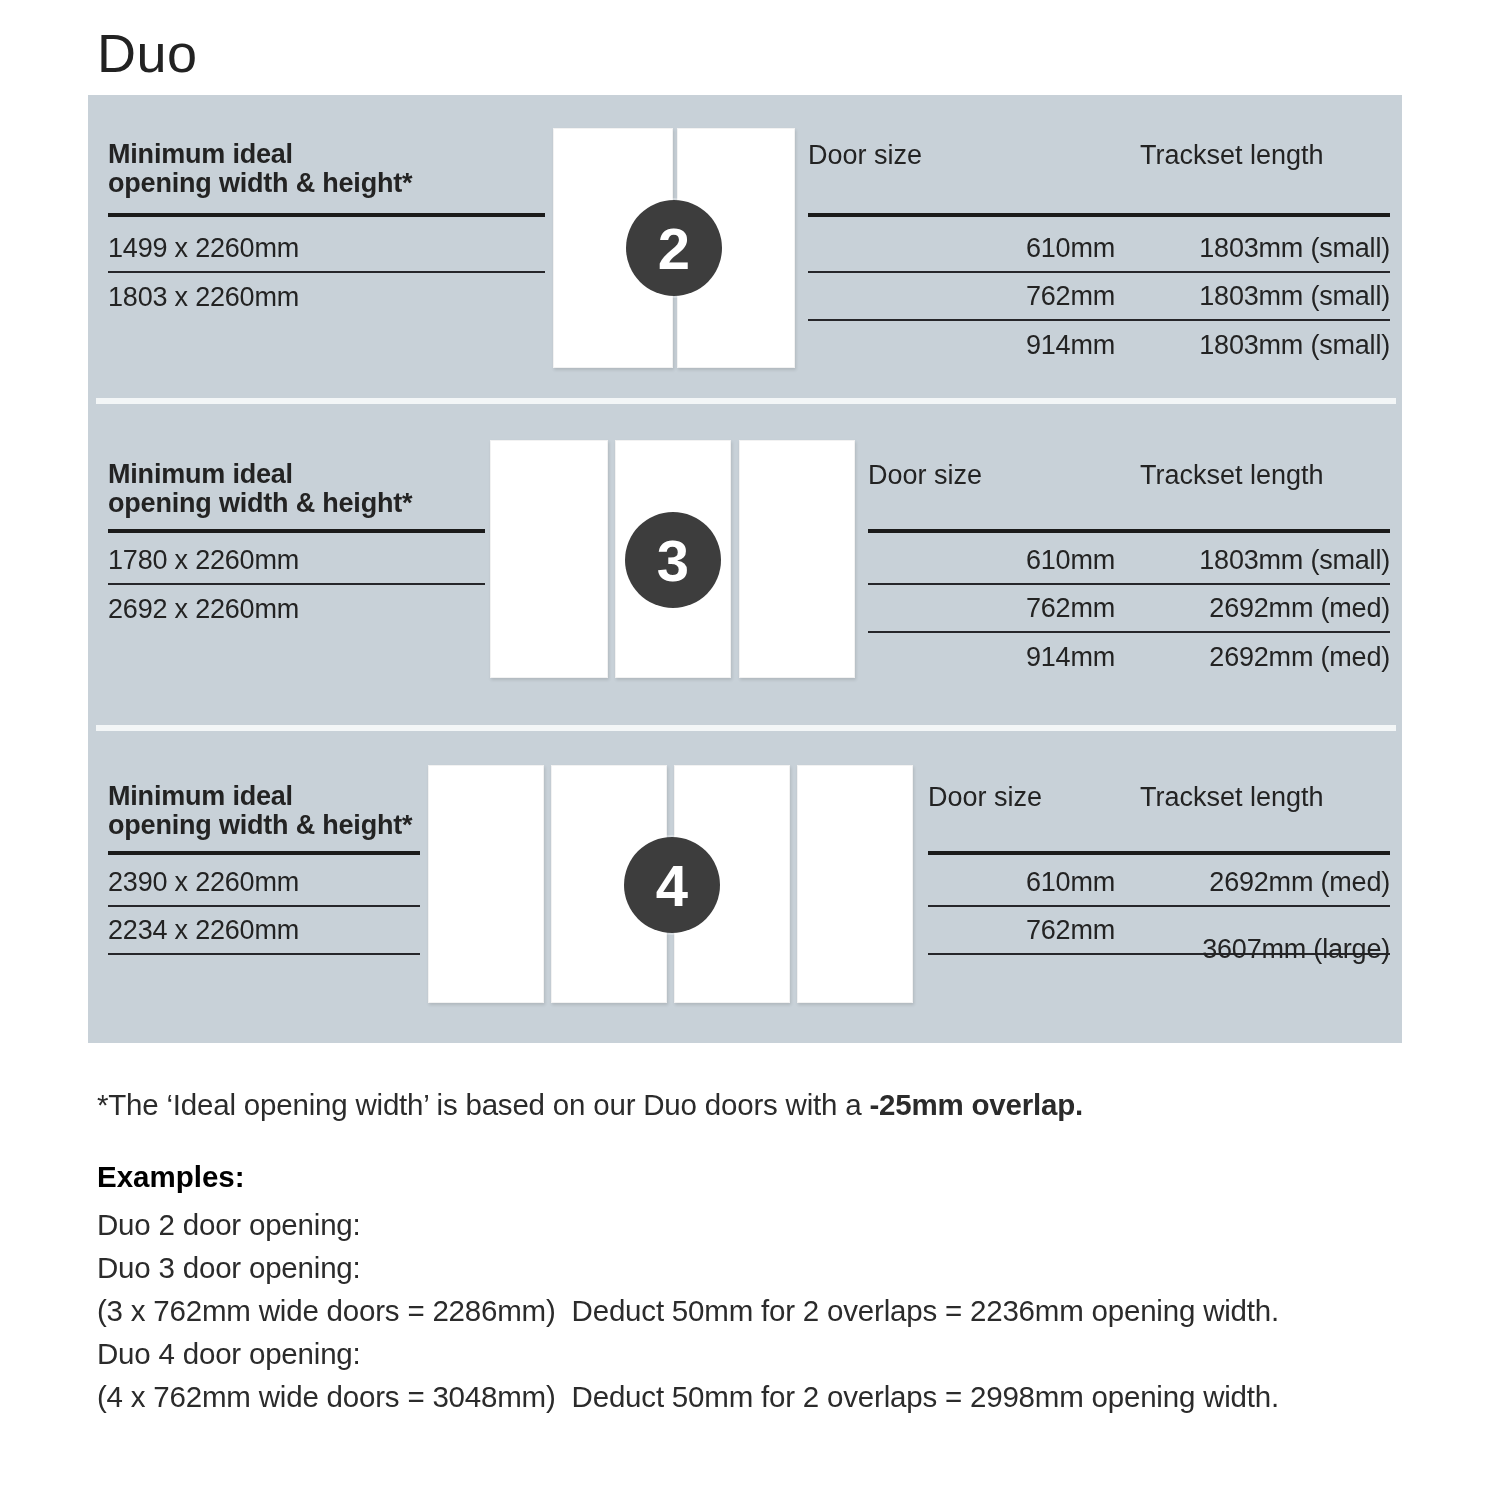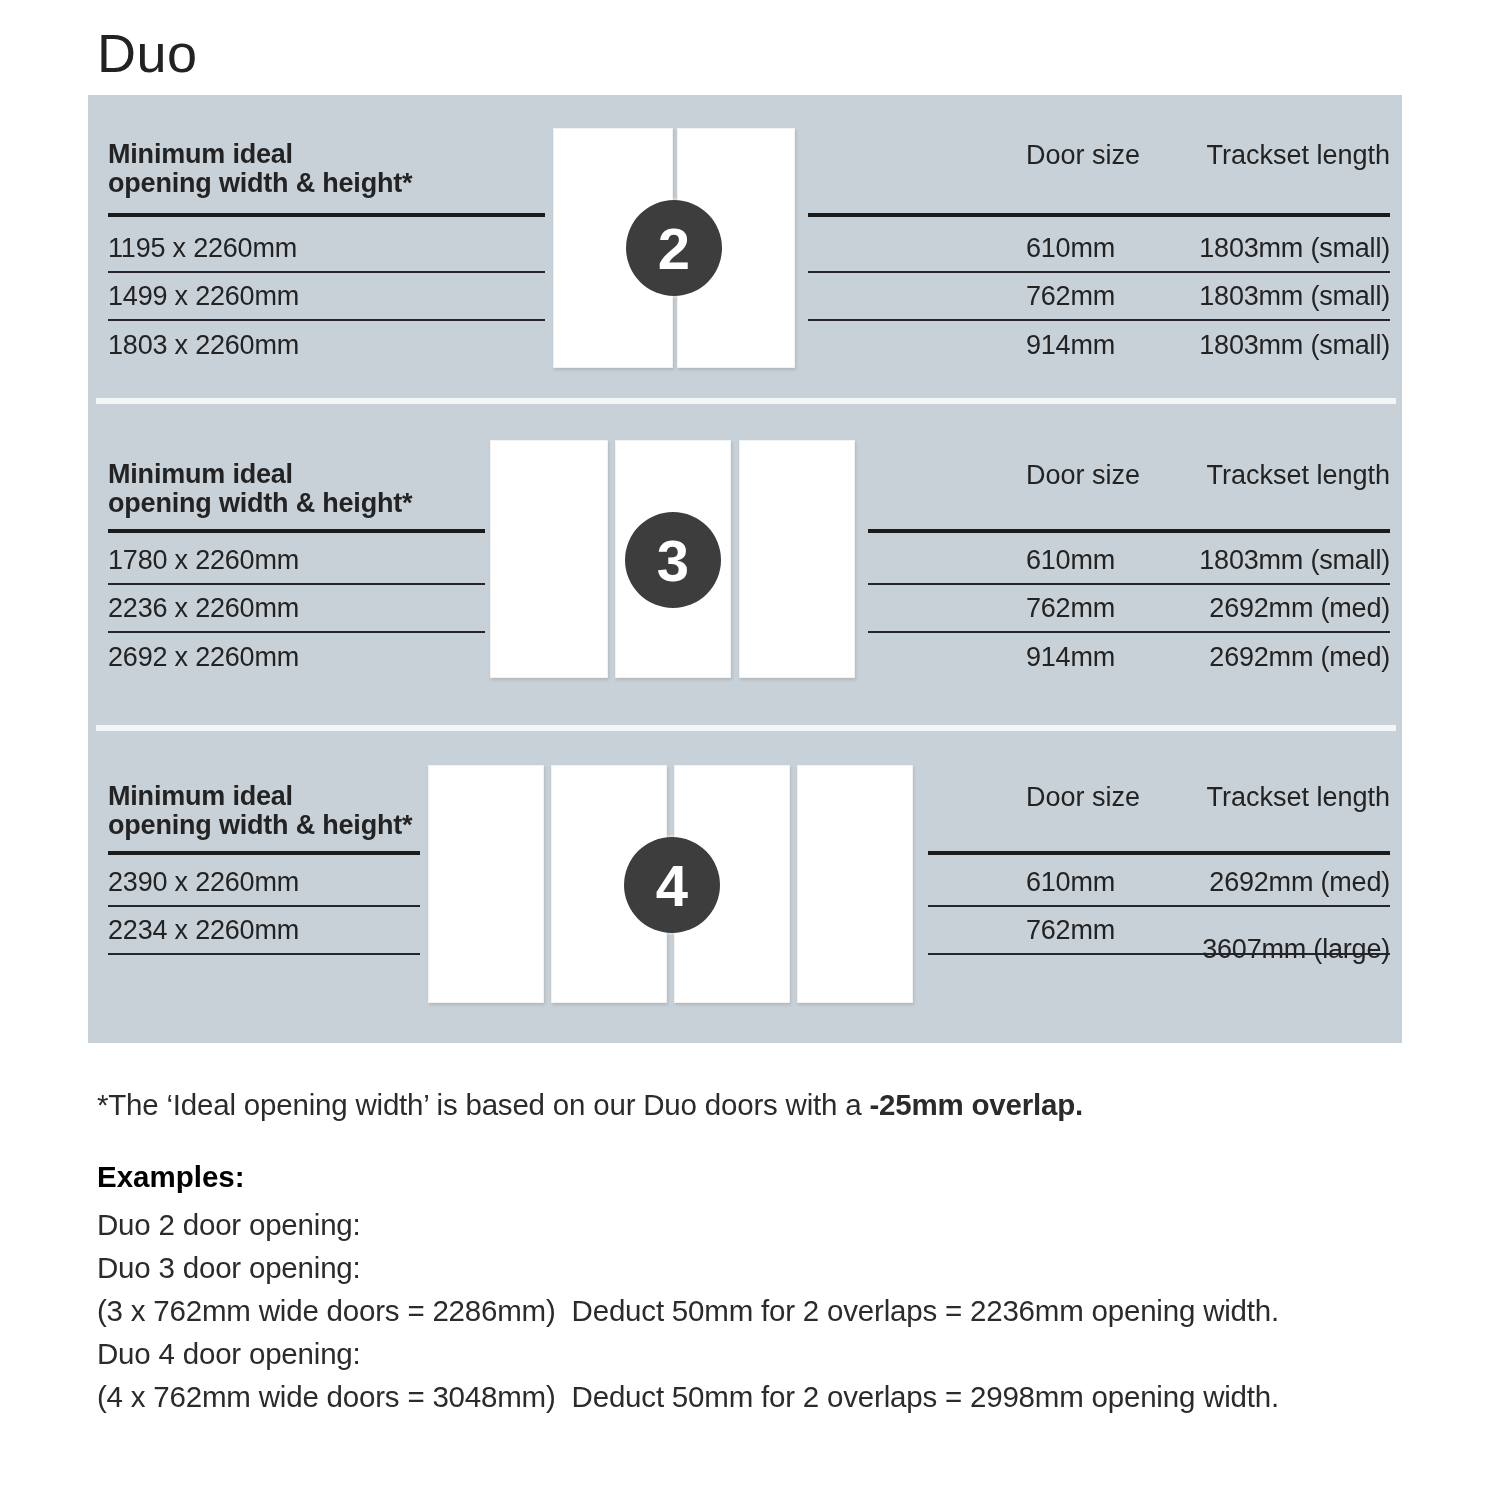--- a/index.html
+++ b/index.html
@@ -12,21 +12,21 @@
   .panel { position:absolute; left:88px; top:95px; width:1314px; height:948px;
            background:#c8d1d8; }
 
   .sec { position:absolute; left:0; width:1314px; }
   .sec-divider { position:absolute; left:8px; width:1300px; height:6px; background:#f3f6f7; }
 
   .lhead { position:absolute; left:20px; font-size:27px; font-weight:700;
            line-height:29px; letter-spacing:-0.2px; color:#232323; }
 
   .rhead { position:absolute; display:flex; font-size:27px; color:#232323; }
-  .rhead span { text-align:right; }
+  .rhead span { }
 
   .rule-thick { position:absolute; height:4px; background:#1b1b1b; }
 
   .rows { position:absolute; }
   .row { height:48px; box-sizing:border-box; display:flex; align-items:center;
          font-size:27px; color:#232323; letter-spacing:-0.2px; }
   .row.bb { border-bottom:2px solid #26262a; }
   .rrow { justify-content:flex-end; }
   .cell { text-align:right; }
   .cell.size-val { padding-right:25px; box-sizing:border-box; }
@@ -65,23 +65,20 @@
       </div>
       <div class="rhead" style="top:45px; left:720px; width:582px;">
         <span style="width:332px;">Door size</span>
         <span style="width:250px;">Trackset length</span>
       </div>
       <div class="rule-thick" style="top:118px; left:20px; width:437px;"></div>
       <div class="rule-thick" style="top:118px; left:720px; width:582px;"></div>
 
       <div class="rows" style="top:130px; left:20px; width:437px;">
         <div class="row bb">
-            <span>1195 x 2260mm</span>
-          </div>
-        <div class="row bb">
             <span>1499 x 2260mm</span>
           </div>
         <div class="row">
             <span>1803 x 2260mm</span>
           </div>
       </div>
       <div class="rows" style="top:130px; left:720px; width:582px;">
         <div class="row rrow bb">
           <span class="cell size-val" style="width:332px;">610mm</span>
           <span class="cell" style="width:250px;">1803mm (small)</span>
@@ -111,23 +108,20 @@
       <div class="rhead" style="top:56px; left:780px; width:522px;">
         <span style="width:272px;">Door size</span>
         <span style="width:250px;">Trackset length</span>
       </div>
       <div class="rule-thick" style="top:125px; left:20px; width:377px;"></div>
       <div class="rule-thick" style="top:125px; left:780px; width:522px;"></div>
 
       <div class="rows" style="top:133px; left:20px; width:377px;">
         <div class="row bb">
             <span>1780 x 2260mm</span>
-          </div>
-        <div class="row bb">
-            <span>2236 x 2260mm</span>
           </div>
         <div class="row">
             <span>2692 x 2260mm</span>
           </div>
       </div>
       <div class="rows" style="top:133px; left:780px; width:522px;">
         <div class="row rrow bb">
           <span class="cell size-val" style="width:272px;">610mm</span>
           <span class="cell" style="width:250px;">1803mm (small)</span>
         </div>

